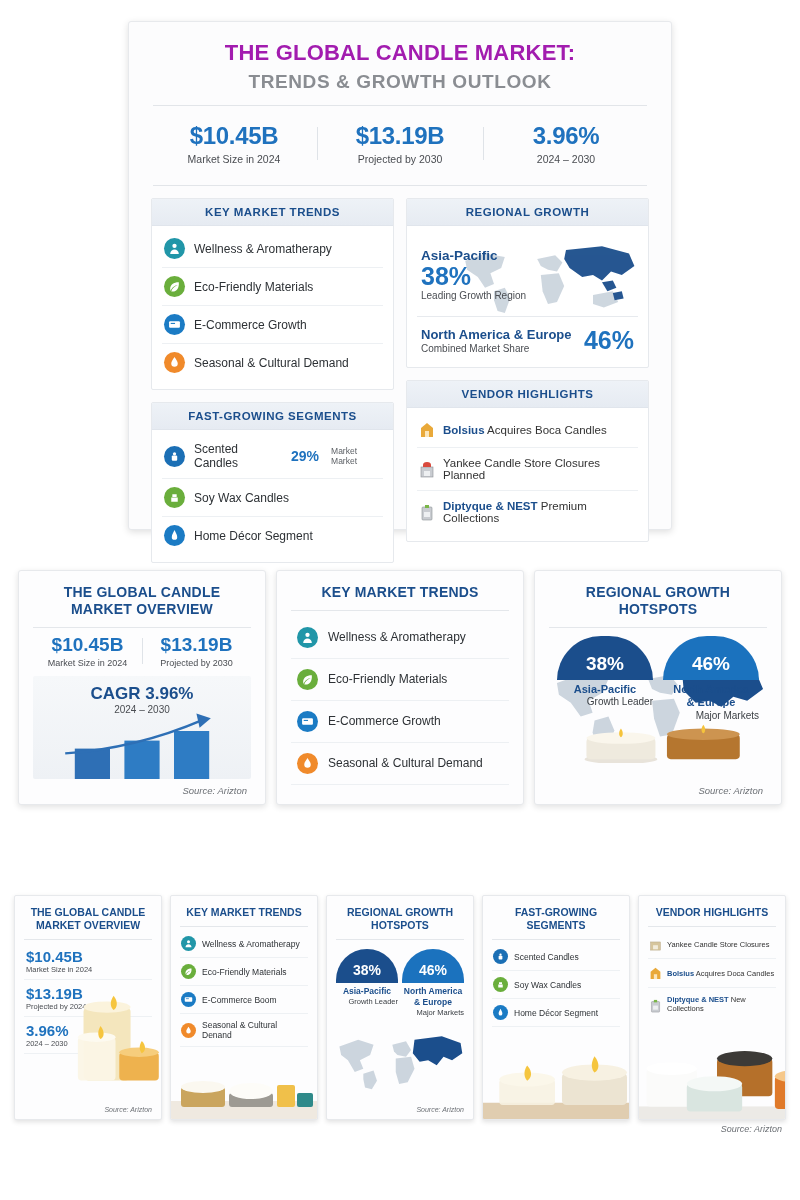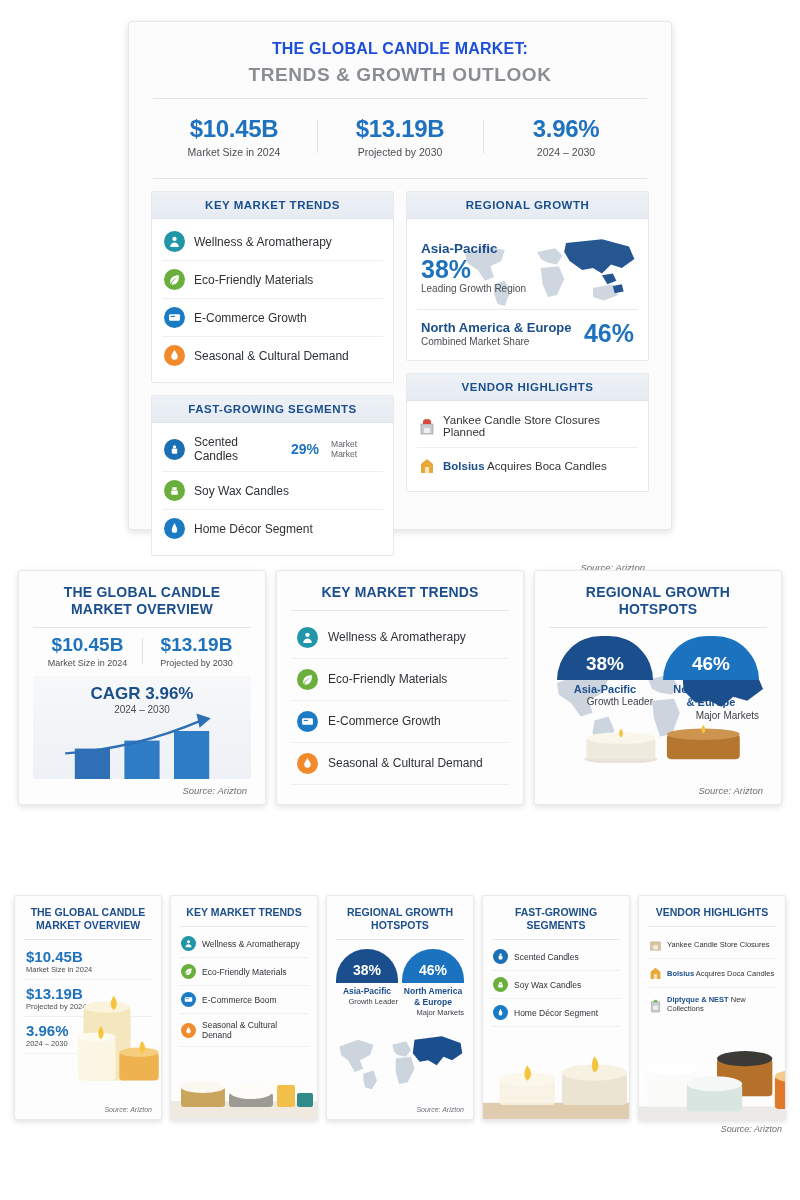--- a/index.html
+++ b/index.html
@@ -16,22 +16,22 @@
   .hero {
     position: absolute; left: 128px; top: 21px;
     width: 544px; height: 509px;
     background: #fcfcfd;
     border: 1px solid #e7e9ec;
     border-radius: 3px;
     box-shadow: 0 2px 7px rgba(0,0,0,.13);
     padding: 18px 22px 10px 22px;
   }
   .hero-title {
-    text-align: center; font-size: 16px; font-weight: bold;
-    color: #1d4ed8; letter-spacing: .2px; line-height: 1.15;
+    text-align: center; font-size: 22px; font-weight: bold;
+    color: #a21caf; letter-spacing: .2px; line-height: 1.15;
   }
   .hero-sub {
     text-align: center; font-size: 19px; font-weight: bold;
     color: #8a8d92; letter-spacing: .6px; margin-top: 6px;
   }
   .hrule { height: 1px; background: #e2e5e9; margin: 12px 2px; }
 
   .statbar { display: flex; align-items: stretch; padding: 4px 0 8px; }
   .statcell { flex: 1; text-align: center; position: relative; }
   .statcell + .statcell::before {
@@ -281,32 +281,40 @@
             <div class="reg-bot-pct">46%</div>
           </div>
         </div>
       </div>
 
       <div class="panel">
         <div class="panel-hd">VENDOR HIGHLIGHTS</div>
         <div class="panel-bd">
           <div class="vendor-item">
             <svg class="vendor-ico" viewBox="0 0 16 17">
+              <path d="M2 7 L8 2 L14 7 V16 H2 Z" fill="#e9a93a"></path>
+              <rect x="6" y="10" width="4" height="6" fill="#fbe6bb"></rect>
+            </svg>
+            <span><span class="vbold">Bolsius</span> <span>Acquires Boca Candles</span></span>
+          </div>
+          <div class="vendor-item">
+            <svg class="vendor-ico" viewBox="0 0 16 17">
               <rect x="2" y="6" width="12" height="10" fill="#c9ccd1" stroke="#8c9096" stroke-width=".6"></rect>
               <path d="M4 6 V4 a4 3 0 018 0 V6" fill="#d94a3d"></path>
               <rect x="5" y="10" width="6" height="5" fill="#eef0f2"></rect>
             </svg>
             <span><span class="vbold"></span><span>Yankee Candle Store Closures Planned</span></span>
           </div>
           <div class="vendor-item">
             <svg class="vendor-ico" viewBox="0 0 16 17">
-              <path d="M2 7 L8 2 L14 7 V16 H2 Z" fill="#e9a93a"></path>
-              <rect x="6" y="10" width="4" height="6" fill="#fbe6bb"></rect>
+              <rect x="3" y="3" width="10" height="13" rx="1" fill="#c9ccd1" stroke="#8c9096" stroke-width=".6"></rect>
+              <rect x="6" y="1" width="4" height="3" fill="#7ab648"></rect>
+              <rect x="5" y="8" width="6" height="5" fill="#eef0f2"></rect>
             </svg>
-            <span><span class="vbold">Bolsius</span> <span>Acquires Boca Candles</span></span>
+            <span><span class="vbold">Diptyque &amp; NEST</span> <span>Premium Collections</span></span>
           </div>
         </div>
       </div>
     </div>
   </div>
   <div class="src">Source: Arizton</div>
 </div>
 
 <div class="row2">
 

